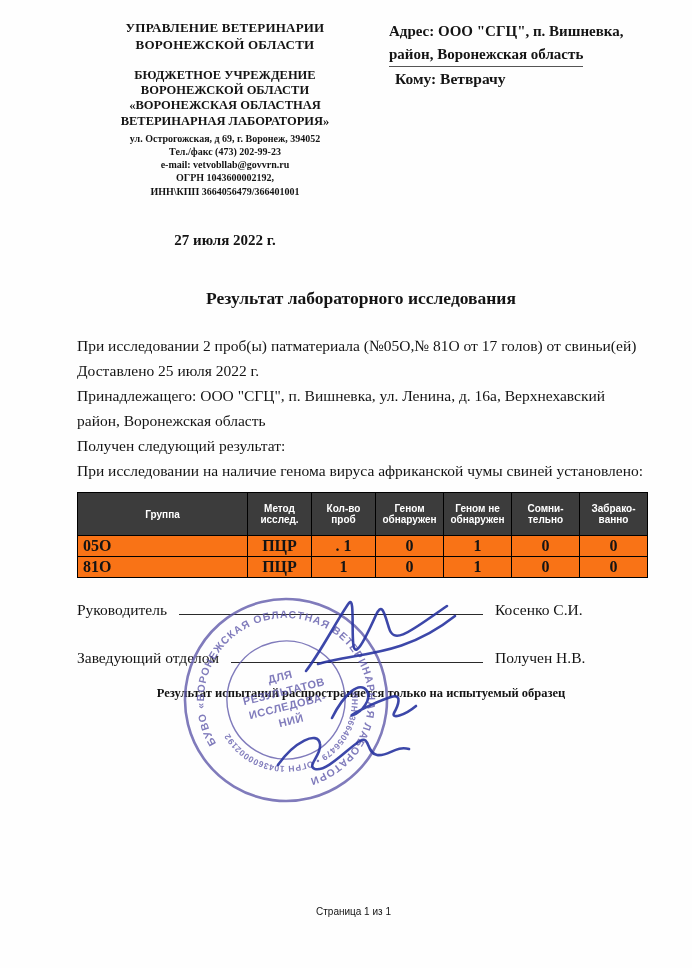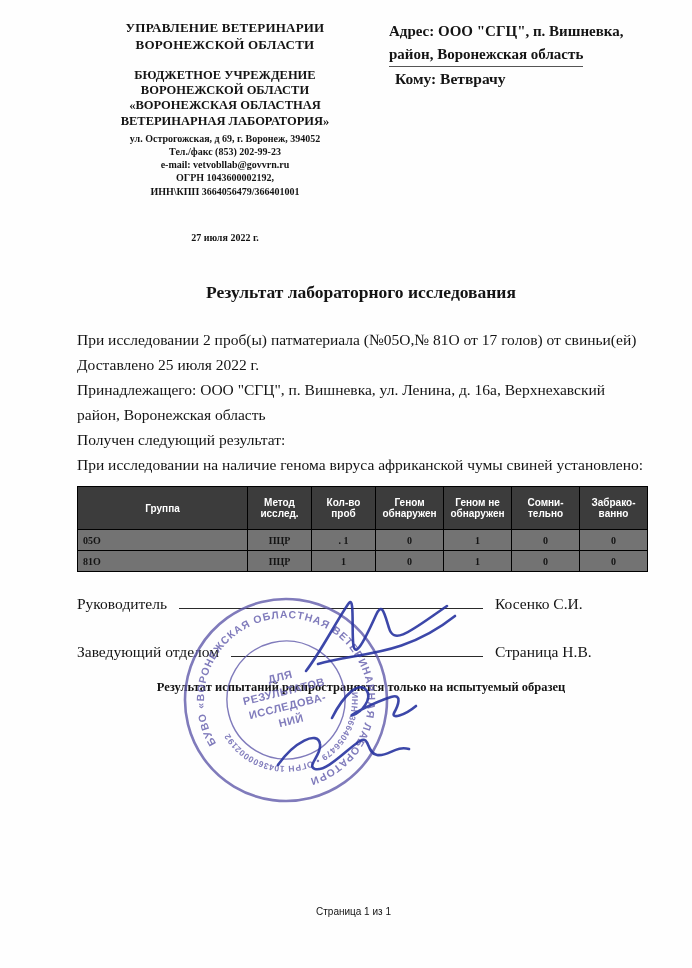--- a/index.html
+++ b/index.html
@@ -7,37 +7,37 @@
     position:relative;width:692px;height:968px;margin:0 auto;
     background:#fefefe;color:#141414;
     font-family:"Liberation Serif",serif;overflow:hidden;padding-left:15px;
   }
   .top{display:flex;align-items:flex-start;padding:20px 30px 0 58px;}
   .org-col{width:304px;text-align:center;font-weight:700;}
   .org-dept{font-size:13px;line-height:1.3;white-space:pre-line;letter-spacing:.2px;}
   .org-inst{margin-top:14px;font-size:12.5px;line-height:1.22;white-space:pre-line;}
   .org-detail{font-size:10px;line-height:1.32;}
   .org-detail.first{margin-top:3px;}
-  .doc-date{margin-top:34px;font-size:10px;font-weight:700;text-align:center;}
+  .doc-date{margin-top:34px;font-size:15px;font-weight:700;text-align:center;}
   .right-col{margin-left:auto;width:288px;font-size:15px;font-weight:700;line-height:1.5;}
   .addr-line{display:block;}
   .addr-line.u{display:inline-block;border-bottom:1.5px solid #555;padding-bottom:1px;}
   .to-line{font-weight:700;font-size:15.5px;padding-left:6px;}
   .title{margin-top:38px;text-align:center;font-weight:700;font-size:17.5px;line-height:1.3;}
   .body-text{padding:24px 62px 0 62px;font-size:15.5px;line-height:25px;}
   .body-text p{margin:0;}
   table.results{border-collapse:collapse;margin:9px 60px 0 62px;width:570px;table-layout:fixed;}
   .results th{
     background:#3c3c3c;color:#fff;font-size:10px;font-weight:700;
     border:1px solid #000;padding:3px 2px;height:36px;vertical-align:middle;
     text-align:center;line-height:1.18;font-family:"Liberation Sans",sans-serif;
   }
   .results td{
-    border:1px solid #000;font-size:10px;font-weight:700;
-    padding:1px 5px;height:18px;text-align:center;background:#737373;
+    border:1px solid #000;font-size:16px;font-weight:700;
+    padding:1px 5px;height:18px;text-align:center;background:#f97316;
   }
   .results td.left{text-align:left;}
   .sigs{padding:12px 60px 0 62px;}
   .sig-row{display:flex;align-items:flex-end;margin-bottom:19px;font-size:15.5px;height:29px;}
   .sig-role{white-space:nowrap;}
   .sig-line{flex:1;border-bottom:1.5px solid #2a2a2a;margin:0 12px 4px 12px;height:1px;}
   .sig-name{width:152px;}
   .note{margin-top:14px;text-align:center;font-weight:700;font-size:12.5px;}
   .page-num{
     position:absolute;left:0;right:0;top:906px;text-align:center;
@@ -60,21 +60,21 @@
 
   <div class="top">
     <div class="org-col">
       <div class="org-dept">УПРАВЛЕНИЕ ВЕТЕРИНАРИИ
 ВОРОНЕЖСКОЙ ОБЛАСТИ</div>
       <div class="org-inst">БЮДЖЕТНОЕ УЧРЕЖДЕНИЕ
 ВОРОНЕЖСКОЙ ОБЛАСТИ
 «ВОРОНЕЖСКАЯ ОБЛАСТНАЯ
 ВЕТЕРИНАРНАЯ ЛАБОРАТОРИЯ»</div>
       <div class="org-detail first">ул. Острогожская, д 69, г. Воронеж, 394052</div>
-      <div class="org-detail">Тел./факс  (853) 202-99-23</div>
+      <div class="org-detail">Тел./факс  (473) 202-99-23</div>
       <div class="org-detail">e-mail:  vetvobllab@govvrn.ru</div>
       <div class="org-detail">ОГРН 1043600002192,</div>
       <div class="org-detail">ИНН\КПП 3664056479/366401001</div>
       <div class="doc-date">27 июля 2022 г.</div>
     </div>
     <div class="right-col">
       <span class="addr-line">Адрес: ООО "СГЦ", п. Вишневка,</span>
       <span class="addr-line u">район, Воронежская область</span>
       <div class="to-line">Кому: Ветврачу</div>
     </div>
@@ -137,21 +137,21 @@
 
   <div class="sigs">
     <div class="sig-row">
       <span class="sig-role">Руководитель</span>
       <span class="sig-line"></span>
       <span class="sig-name">Косенко С.И.</span>
     </div>
     <div class="sig-row">
       <span class="sig-role">Заведующий отделом</span>
       <span class="sig-line"></span>
-      <span class="sig-name">Страница Н.В.</span>
+      <span class="sig-name">Получен Н.В.</span>
     </div>
   </div>
 
   <div class="note">Результат испытаний распространяется только на испытуемый образец</div>
 
   <div class="page-num">Страница 1 из 1</div>
 
   <svg class="overlay" width="692" height="968" viewBox="0 0 692 968" xmlns="http://www.w3.org/2000/svg">
     <defs>
       <path id="ringOuter" d="M 0,82 A 82,82 0 1 1 0.01,82"></path>

